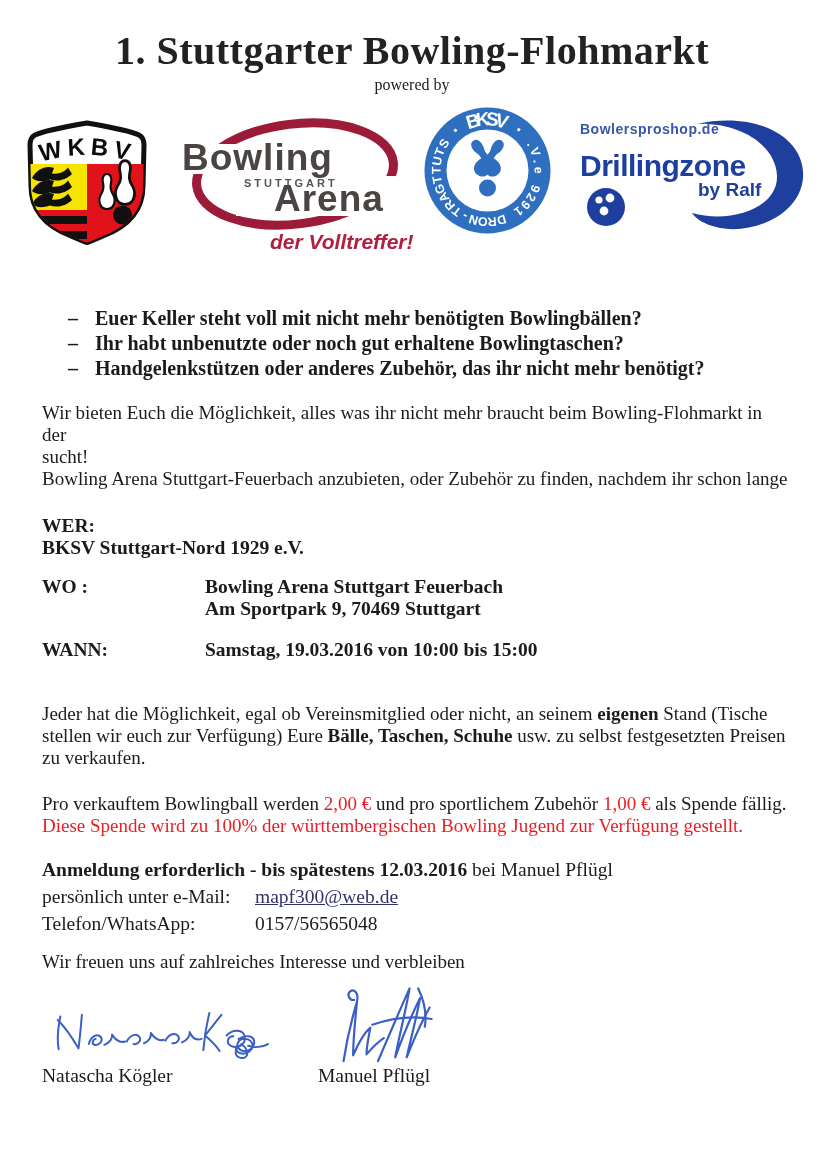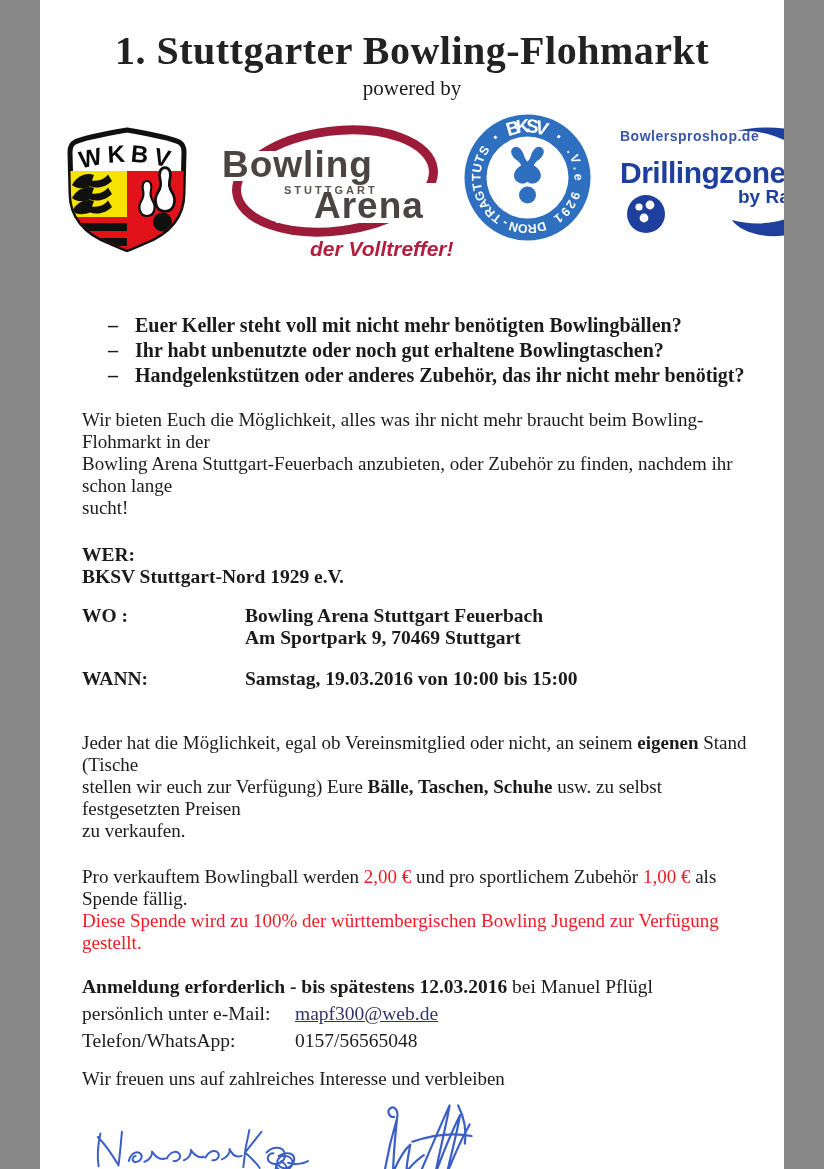--- a/index.html
+++ b/index.html
@@ -1,21 +1,21 @@
 <!DOCTYPE html>
 <html style="--c-red: #ed1c24; --c-link: #32326b; --c-signature: #3b5fc5; --c-arena-red: #9c1b38; --c-arena-gray: #4a4443; --c-arena-tag: #b01f3e; --c-bksv-blue: #2e6fc0; --c-dz-blue: #1e3f9e; --c-dz-site: #3a57a7; --c-wkbv-red: #e2121b; --c-wkbv-yellow: #f6e400;"><head>
 <meta charset="utf-8">
 <style>
   html,body{margin:0;padding:0;background:#888;}
   .page{
-    width:744px;height:1169px;background:#ffffff;margin:0 auto;position:relative;
+    width:824px;height:1169px;background:#ffffff;margin:0 auto;position:relative;
     font-family:"Liberation Serif", serif;color:#1b1b1b;overflow:hidden;
   }
   .title{margin:27px 10px 0 10px;text-align:center;font-size:40px;font-weight:bold;letter-spacing:.5px;color:#222;}
-  .powered{margin-top:2px;text-align:center;font-size:21px;}
+  .powered{margin-top:2px;text-align:center;font-size:16px;}
   
   .logos{position:relative;height:168px;margin-top:10px;}
   .logo{position:absolute;}
   .logo-wkbv{left:12px;top:12px;}
   .logo-arena{left:178px;top:4px;}
   .logo-bksv{left:421px;top:0px;}
   .logo-dz{left:566px;top:10px;}
   
   .content{padding:0 36px 0 42px;font-size:19px;line-height:22px;}
   .bullets{margin-top:34px;font-weight:bold;font-size:20px;}
@@ -183,22 +183,22 @@
         <span>Ihr habt unbenutzte oder noch gut erhaltene Bowlingtaschen?</span>
       </div>
       <div class="bullet-row">
         <span class="dash">–</span>
         <span>Handgelenkstützen oder anderes Zubehör, das ihr nicht mehr benötigt?</span>
       </div>
     </div>
 
     <div class="intro">
       <div>Wir bieten Euch die Möglichkeit, alles was ihr nicht mehr braucht beim Bowling-Flohmarkt in der</div>
+      <div>sucht!</div>
       <div>Bowling Arena Stuttgart-Feuerbach anzubieten, oder Zubehör zu finden, nachdem ihr schon lange</div>
-      <div>sucht!</div>
     </div>
 
     <div class="info">
       <div class="info-row mb17">
         <span class="info-label">WER:</span>
         <span>BKSV Stuttgart-Nord 1929 e.V.</span>
       </div>
       <div class="info-row">
         <span class="info-label">WO :</span>
         <span>

